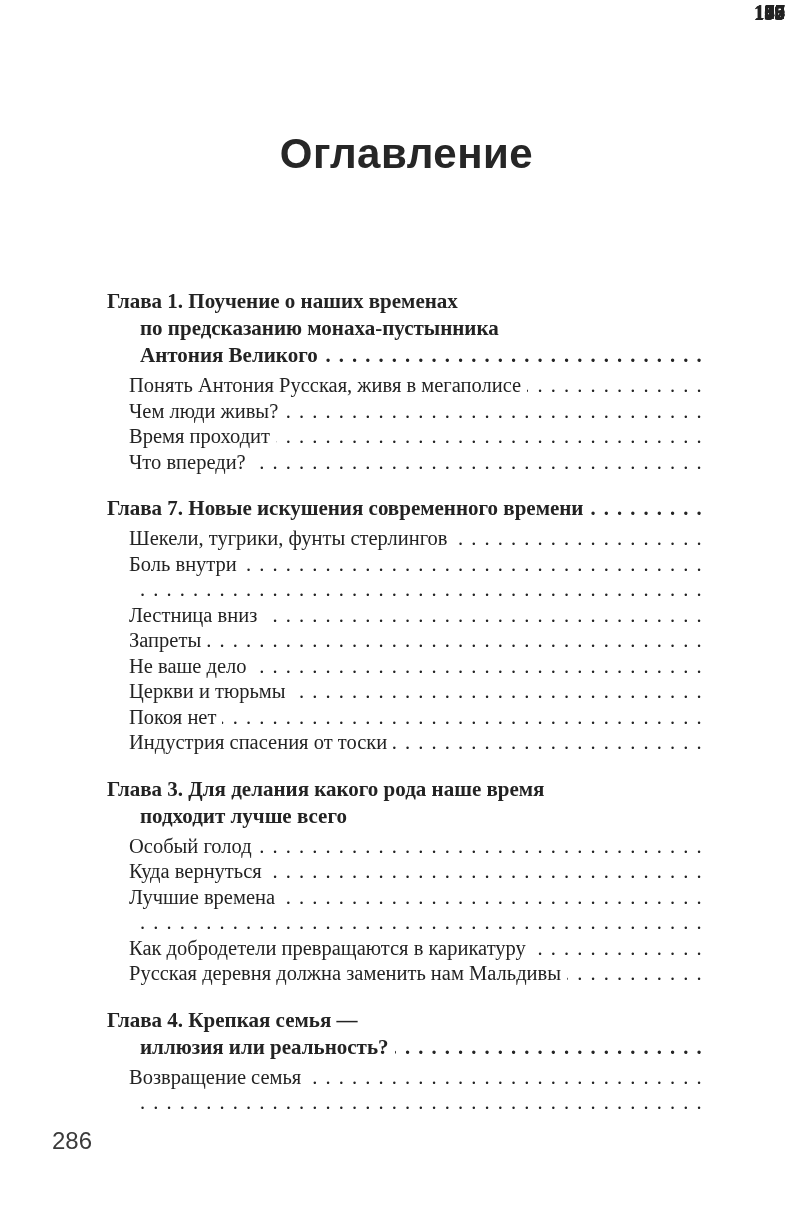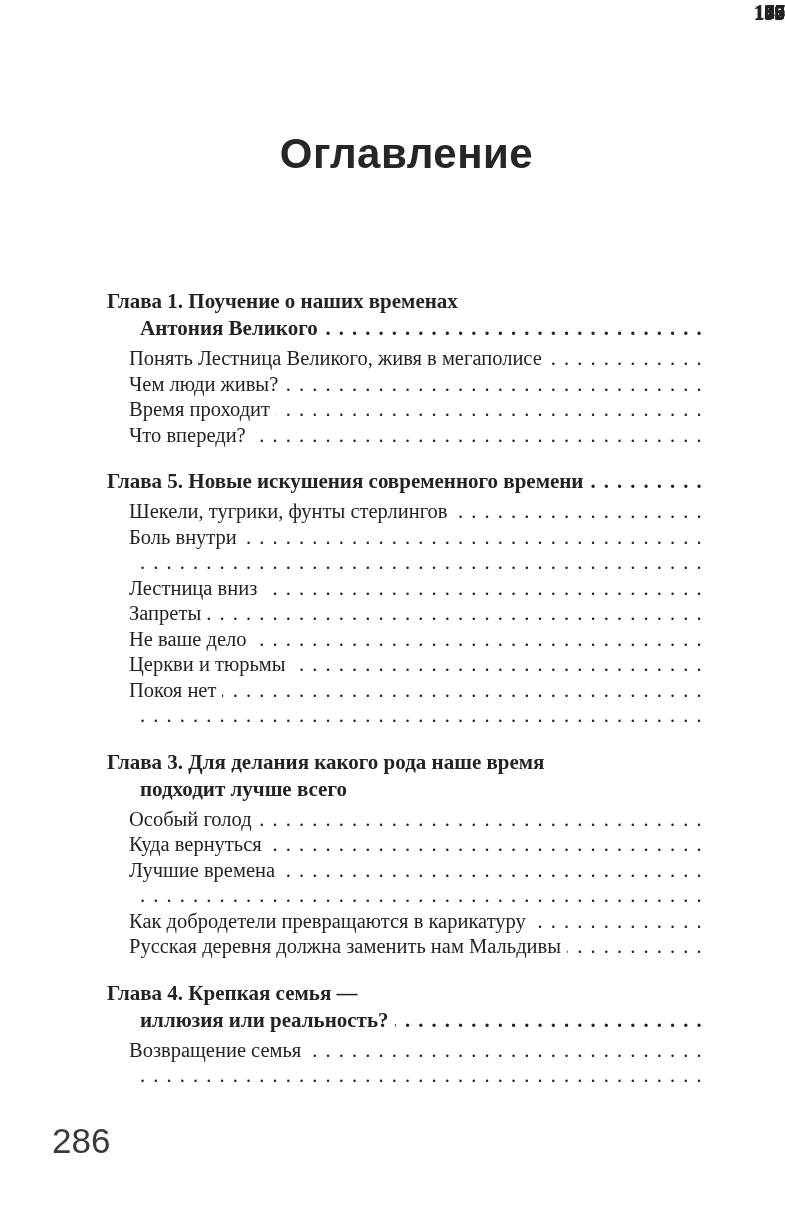--- a/index.html
+++ b/index.html
@@ -62,41 +62,42 @@
   }
   .leader.no-dots::after { content: ""; }
   .row .page { white-space: nowrap; text-align: right; }
   .ch-line .page { font-weight: 700; }
 
   .folio {
     position: absolute;
     left: 52px; top: 1124px;
     font-family: "Liberation Sans", sans-serif;
     font-weight: 400;
-    font-size: 35px;
+    font-size: 24px;
     line-height: 34px;
     color: #3a3a3a;
   }
 </style>
 </head>
 <body>
 
 <div class="page">
   <h1 class="title">Оглавление</h1>
   <div class="toc">
       <div class="chapter-section">
         <div class="ch-line">Глава 1. Поучение о наших временах</div>
+        <div class="ch-line cont">по предсказанию монаха-пустынника</div>
         <div class="ch-line cont row">
           <span class="label">Антония Великого</span>
           <span class="leader"></span>
           <span class="page">5</span>
         </div>
         <div class="items">
           <div class="item row">
-            <span class="label">Понять Лестница Великого, живя в мегаполисе</span>
+            <span class="label">Понять Антония Русская, живя в мегаполисе</span>
             <span class="leader"></span>
             <span class="page">7</span>
           </div>
           <div class="item row">
             <span class="label">Чем люди живы?</span>
             <span class="leader"></span>
             <span class="page">13</span>
           </div>
           <div class="item row">
             <span class="label">Время проходит</span>
@@ -105,21 +106,21 @@
           </div>
           <div class="item row">
             <span class="label">Что впереди?</span>
             <span class="leader"></span>
             <span class="page">22</span>
           </div>
         </div>
       </div>
       <div class="chapter-section">
         <div class="ch-line row">
-          <span class="label">Глава 5. Новые искушения современного времени</span>
+          <span class="label">Глава 7. Новые искушения современного времени</span>
           <span class="leader"></span>
           <span class="page">30</span>
         </div>
         <div class="items">
           <div class="item row">
             <span class="label">Шекели, тугрики, фунты стерлингов</span>
             <span class="leader"></span>
             <span class="page">29</span>
           </div>
           <div class="item row">
@@ -150,20 +151,21 @@
             <span class="label">Церкви и тюрьмы</span>
             <span class="leader"></span>
             <span class="page">49</span>
           </div>
           <div class="item row">
             <span class="label">Покоя нет</span>
             <span class="leader"></span>
             <span class="page">69</span>
           </div>
           <div class="item row">
+            <span class="label">Индустрия спасения от тоски</span>
             <span class="leader"></span>
             <span class="page">73</span>
           </div>
         </div>
       </div>
       <div class="chapter-section">
         <div class="ch-line">Глава 3. Для делания какого рода наше время</div>
         <div class="ch-line cont row">
           <span class="label">подходит лучше всего</span>
           <span class="leader no-dots"></span>

